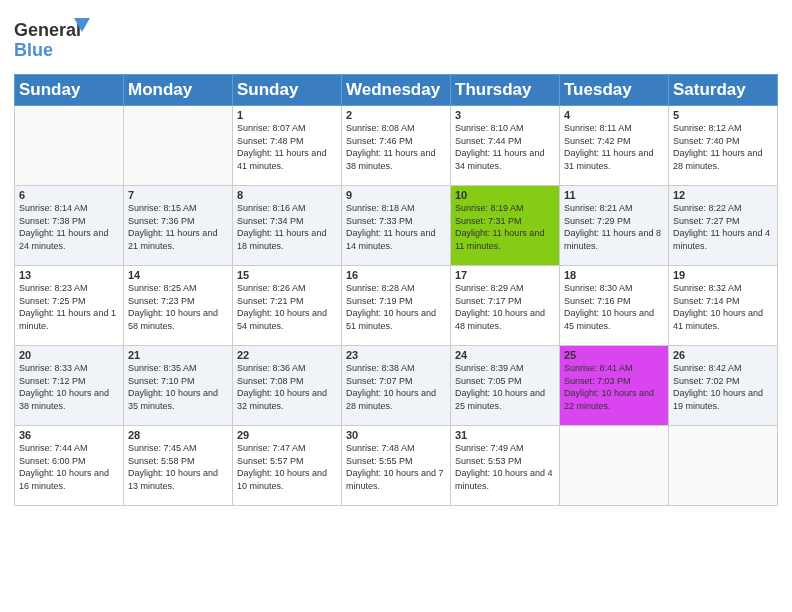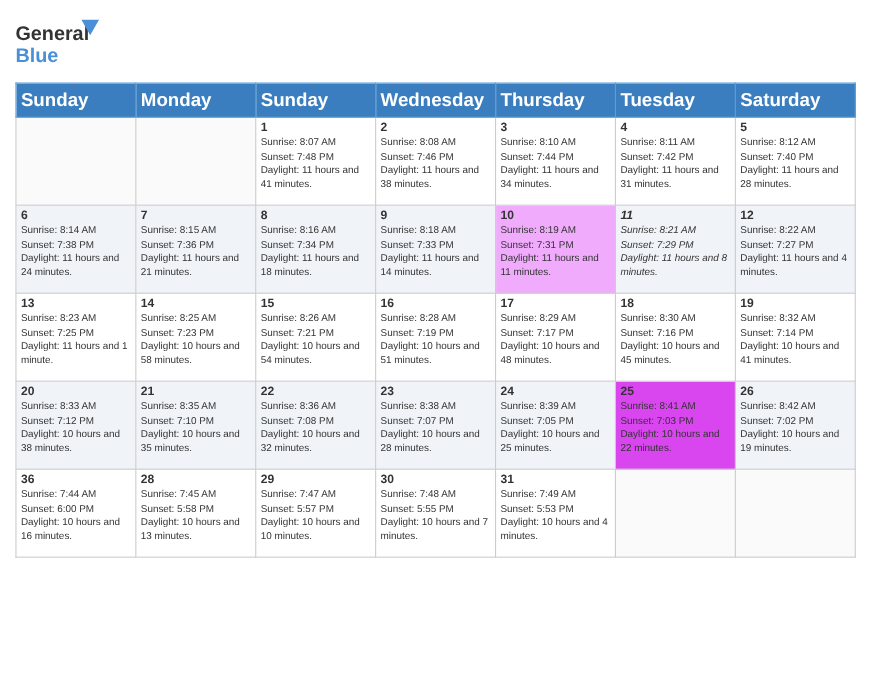--- a/index.html
+++ b/index.html
@@ -145,25 +145,25 @@
             <div class="day-info">Sunrise: 8:15 AM<br>Sunset: 7:36 PM<br>Daylight: 11 hours and 21 minutes.</div>
           </td>
           <td style="background: rgb(240, 244, 248);">
             <span class="day-number">8</span>
             <div class="day-info">Sunrise: 8:16 AM<br>Sunset: 7:34 PM<br>Daylight: 11 hours and 18 minutes.</div>
           </td>
           <td style="background: rgb(240, 244, 248);">
             <span class="day-number">9</span>
             <div class="day-info">Sunrise: 8:18 AM<br>Sunset: 7:33 PM<br>Daylight: 11 hours and 14 minutes.</div>
           </td>
-          <td style="background: #f0abfc;">
+          <td style="background: #84cc16;">
             <span class="day-number">10</span>
             <div class="day-info">Sunrise: 8:19 AM<br>Sunset: 7:31 PM<br>Daylight: 11 hours and 11 minutes.</div>
           </td>
-          <td style="background: rgb(240, 244, 248); font-style: italic;">
+          <td style="background: rgb(240, 244, 248);">
             <span class="day-number">11</span>
             <div class="day-info">Sunrise: 8:21 AM<br>Sunset: 7:29 PM<br>Daylight: 11 hours and 8 minutes.</div>
           </td>
           <td style="background: rgb(240, 244, 248); margin-top: 47px;">
             <span class="day-number">12</span>
             <div class="day-info">Sunrise: 8:22 AM<br>Sunset: 7:27 PM<br>Daylight: 11 hours and 4 minutes.</div>
           </td>
         </tr>
         <tr>
           <td>

